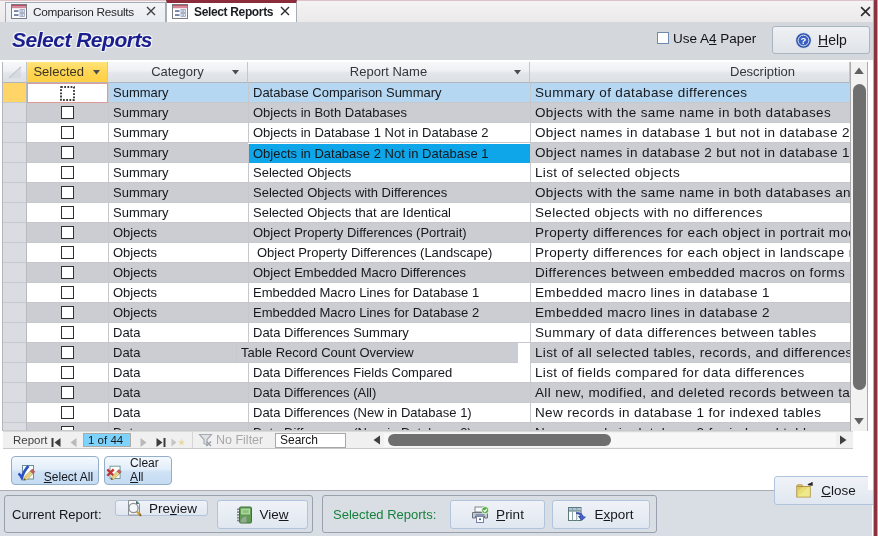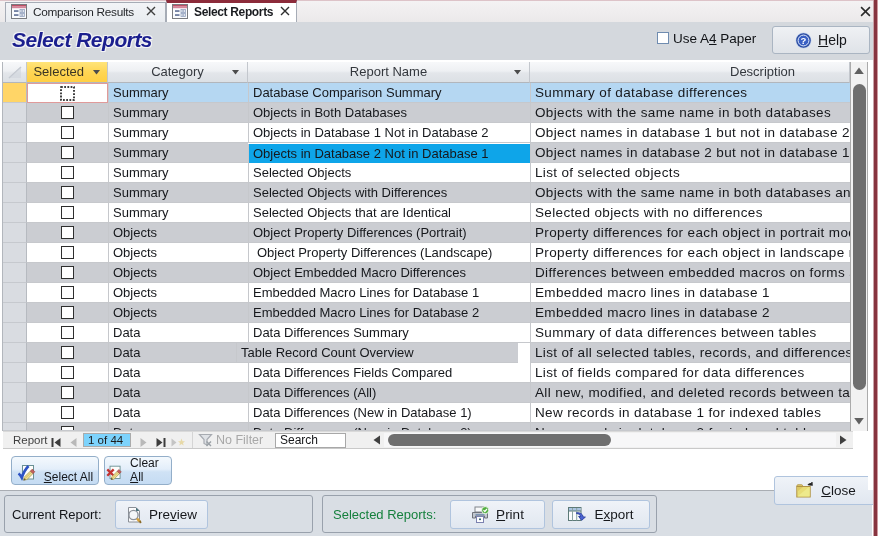--- a/index.html
+++ b/index.html
@@ -284,29 +284,44 @@
           <rect x="16" y="10.7" width="2.6" height="3.6" fill="#c4605e" stroke="#9e4846" stroke-width="0.7"></rect>
         </g>
 </svg>
       <span>Clear <u>A</u>ll</span>
     </div>
 
 <div class="abs" style="left:0;top:490px;width:872px;height:46px;background:#d9dee4;border-top:1px solid #a9adb3"></div>
 <div class="abs" style="left:4px;top:495px;width:309px;height:38px;border:1px solid #99a1ac;border-radius:3px"></div>
 <div class="abs" style="left:322px;top:495px;width:335px;height:38px;border:1px solid #99a1ac;border-radius:3px"></div>
 <div class="abs" style="left:12px;top:507px;font-size:13px;color:#14161a">Current Report:</div>
-<div class="btn" style="left:115px;top:500px;width:93px;height:29px">
+<div class="btn" style="left:115px;top:500px;width:93px;height:16px">
       <svg width="17" height="18" viewBox="0 0 17 18">
 <path d="M2.5,1.5 L10,1.5 L13.5,5 L13.5,16 L2.5,16 Z" fill="#fcfcfd" stroke="#8a8f96"></path>
 <path d="M10,1.5 L10,5 L13.5,5 Z" fill="#47707a"></path>
 <circle cx="7.5" cy="9" r="4.6" fill="#f4f7fa" stroke="#8d939c" stroke-width="1.4"></circle>
 <path d="M11,12.5 L13.6,15.4" stroke="#d19f3e" stroke-width="2.6"></path>
 <path d="M13,15.8 L14.6,14.2 L15.6,16.4 L14,17.4 Z" fill="#8a6a28"></path>
 </svg>
       <span>Pre<u>v</u>iew</span>
+    </div>
+<div class="btn" style="left:217px;top:500px;width:91px;height:29px">
+      <svg width="17" height="18" viewBox="0 0 17 18">
+<g fill="#7d8a80">
+          <rect x="1" y="2.5" width="4" height="1.6"></rect>
+          <rect x="1" y="5.3" width="4" height="1.6"></rect>
+          <rect x="1" y="8.1" width="4" height="1.6"></rect>
+          <rect x="1" y="10.9" width="4" height="1.6"></rect>
+          <rect x="1" y="13.7" width="4" height="1.6"></rect>
+        </g>
+<rect x="3.5" y="1" width="12" height="16" rx="1.2" fill="#619c52" stroke="#40703a"></rect>
+<rect x="5.8" y="3.2" width="7.6" height="4.6" fill="#8cc47c" stroke="#b8dcac" stroke-width="1.2"></rect>
+<path d="M4.5,16.5 C5,12 8,10.5 10.5,10.5 L10.5,16.5 Z" fill="#a8aeb2" opacity="0.75"></path>
+</svg>
+      <span>Vie<u>w</u></span>
     </div>
 <div class="abs" style="left:333px;top:507px;font-size:13px;color:#15803d">Selected Reports:</div>
 <div class="btn" style="left:450px;top:500px;width:95px;height:29px">
       <svg width="19" height="18" viewBox="0 0 19 18">
 <rect x="4" y="1" width="8.5" height="5" fill="#f8f9fa" stroke="#80858c"></rect>
 <path d="M1.5,6.5 L16.5,6.5 L16.5,12 L13.5,12 L13.5,10 L4.5,10 L4.5,12 L1.5,12 Z" fill="#c2c8d0" stroke="#6e737a" stroke-width="1"></path>
 <rect x="4.5" y="8" width="9" height="1.4" fill="#7c95b4"></rect>
 <rect x="5.5" y="10.5" width="7" height="6" fill="#fdfdfe" stroke="#7c82b0"></rect>
 <rect x="8" y="12.5" width="2" height="1.6" fill="#3e6a74"></rect>
 <circle cx="14.2" cy="4.2" r="3.6" fill="#52ae42" stroke="#ffffff" stroke-width="0.8"></circle>

